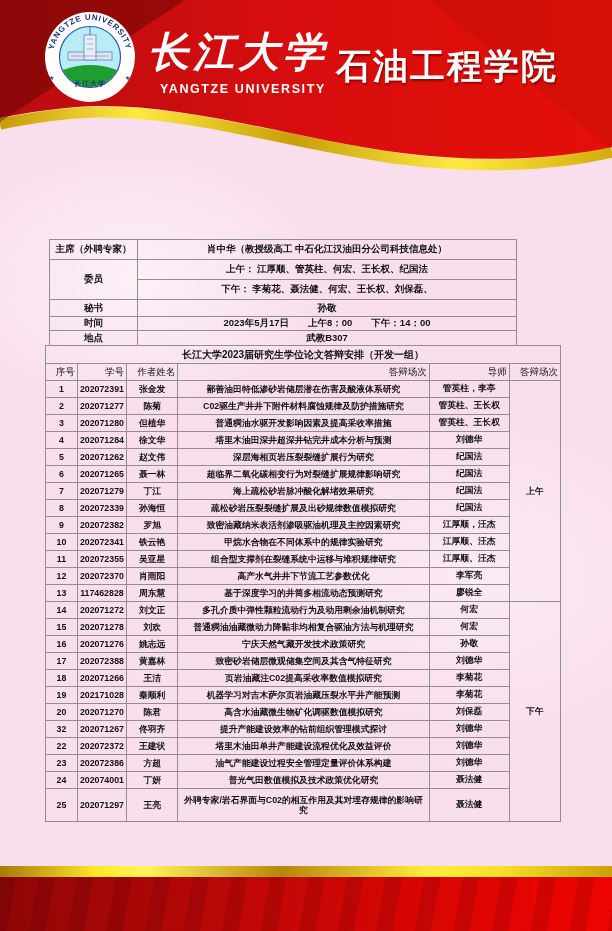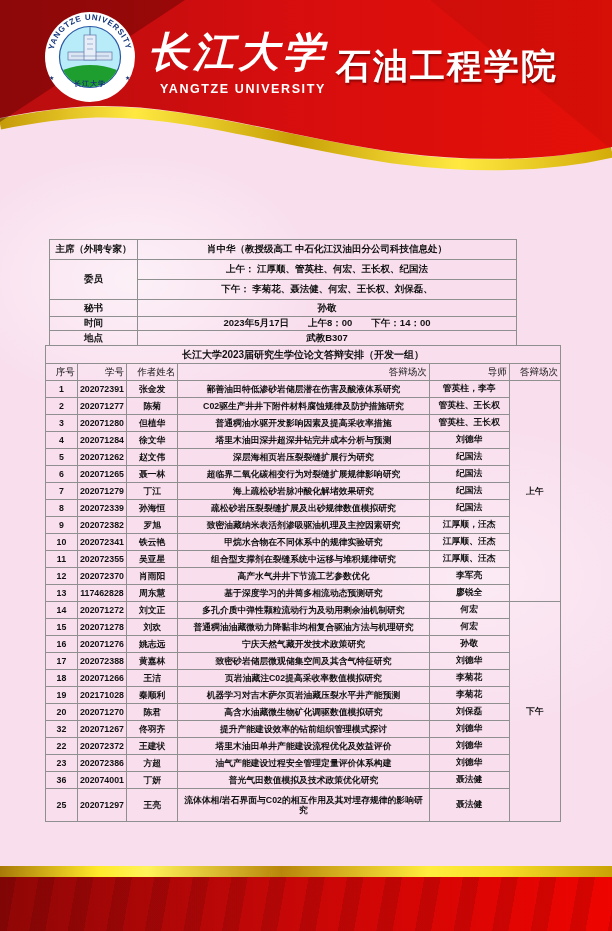--- a/index.html
+++ b/index.html
@@ -316,31 +316,31 @@
           <td class="c-adv">刘德华</td>
         </tr>
         <tr>
           <td class="c-seq">23</td>
           <td class="c-id">202072386</td>
           <td class="c-name">方超</td>
           <td class="c-title">油气产能建设过程安全管理定量评价体系构建</td>
           <td class="c-adv">刘德华</td>
         </tr>
         <tr>
-          <td class="c-seq">36</td>
+          <td class="c-seq">24</td>
           <td class="c-id">202074001</td>
           <td class="c-name">丁妍</td>
           <td class="c-title">普光气田数值模拟及技术政策优化研究</td>
           <td class="c-adv">聂法健</td>
         </tr>
         <tr class="tall">
           <td class="c-seq">25</td>
           <td class="c-id">202071297</td>
           <td class="c-name">王亮</td>
-          <td class="c-title">流体体相/岩石界面与C02的相互作用及其对埋存规律的影响研究</td>
+          <td class="c-title">外聘专家/岩石界面与C02的相互作用及其对埋存规律的影响研究</td>
           <td class="c-adv">聂法健</td>
         </tr>
       </tbody>
   </table>
 
   <div id="footer-gold"></div>
   <div id="footer-red"></div>
 </div>
 
 </body></html>

